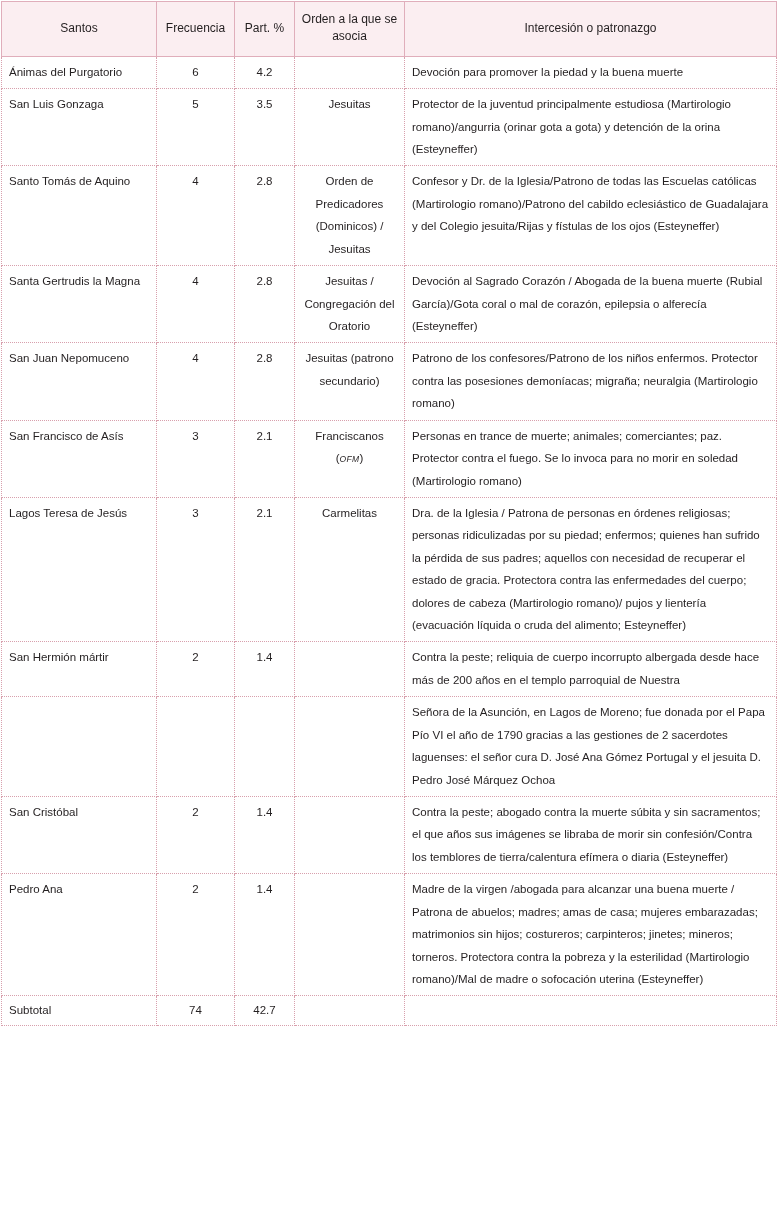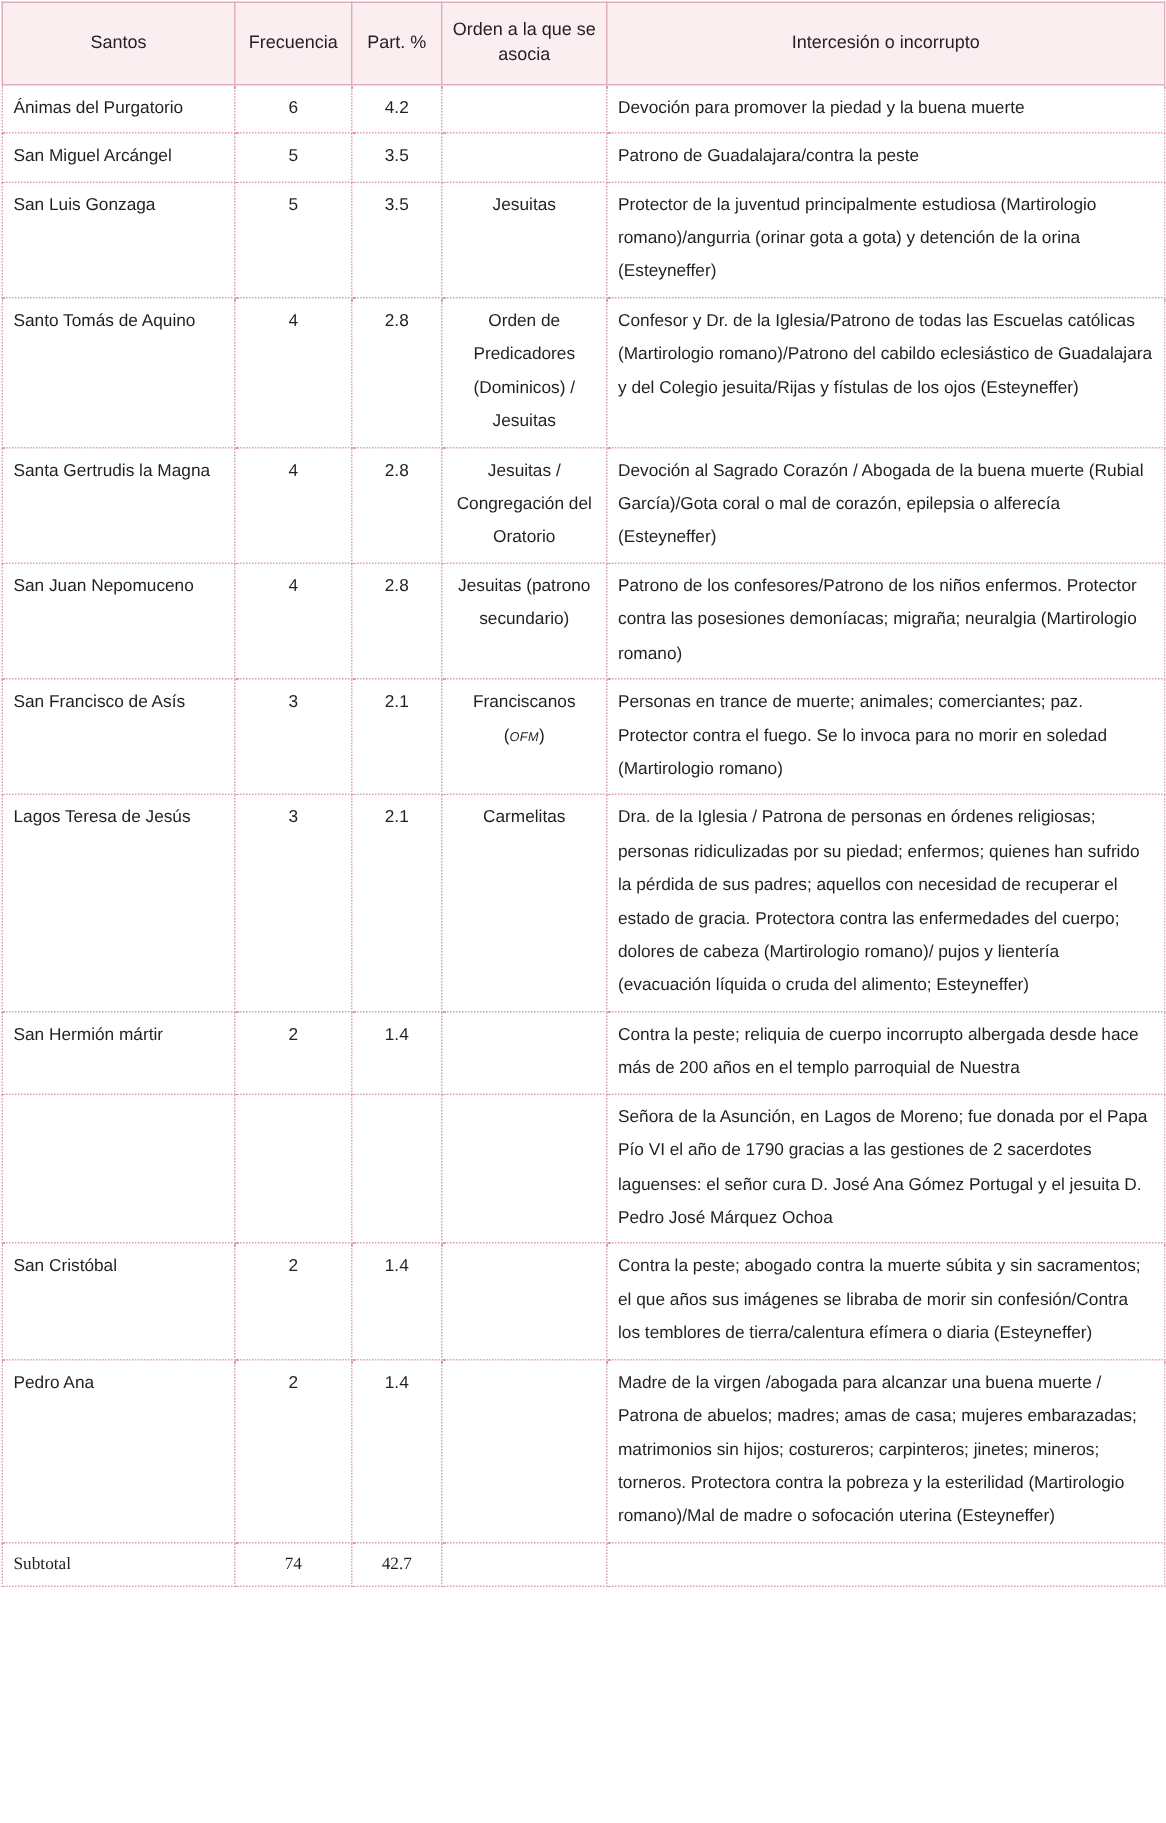--- a/index.html
+++ b/index.html
@@ -57,21 +57,20 @@
   }
   .sc {
     font-size: 8.5px;
     letter-spacing: 0.3px;
     font-style: italic;
   }
   tr.subtotal td {
     line-height: 1.6;
     padding-top: 5px;
     padding-bottom: 5px;
-    font-family: Liberation Serif, serif;
   }
 </style>
 </head>
 <body>
 
 <div class="sheet">
 
   <table class="saints">
     <colgroup>
       <col class="c-name">
@@ -79,40 +78,33 @@
       <col class="c-part">
       <col class="c-order">
       <col class="c-inter">
     </colgroup>
     <thead>
       <tr>
         <th>Santos</th>
         <th>Frecuencia</th>
         <th>Part. %</th>
         <th>Orden a la que se asocia</th>
-        <th>Intercesión o incorrupto</th>
+        <th>Intercesión o patronazgo</th>
       </tr>
     </thead>
     <tbody>
 
       <tr>
         <td class="name">Ánimas del Purgatorio</td>
         <td class="c-center">6</td>
         <td class="c-center">4.2</td>
         <td class="c-center"></td>
         <td>Devoción para promover la piedad y la buena muerte</td>
       </tr>
 
-      <tr>
-        <td class="name">San Miguel Arcángel</td>
-        <td class="c-center">5</td>
-        <td class="c-center">3.5</td>
-        <td class="c-center"></td>
-        <td>Patrono de Guadalajara/contra la peste</td>
-      </tr>
 
       <tr>
         <td class="name">San Luis Gonzaga</td>
         <td class="c-center">5</td>
         <td class="c-center">3.5</td>
         <td class="c-center">Jesuitas</td>
         <td>Protector de la juventud principalmente estudiosa (Martirologio romano)/angurria (orinar gota a gota) y detención de la orina (Esteyneffer)</td>
       </tr>
 
       <tr>

